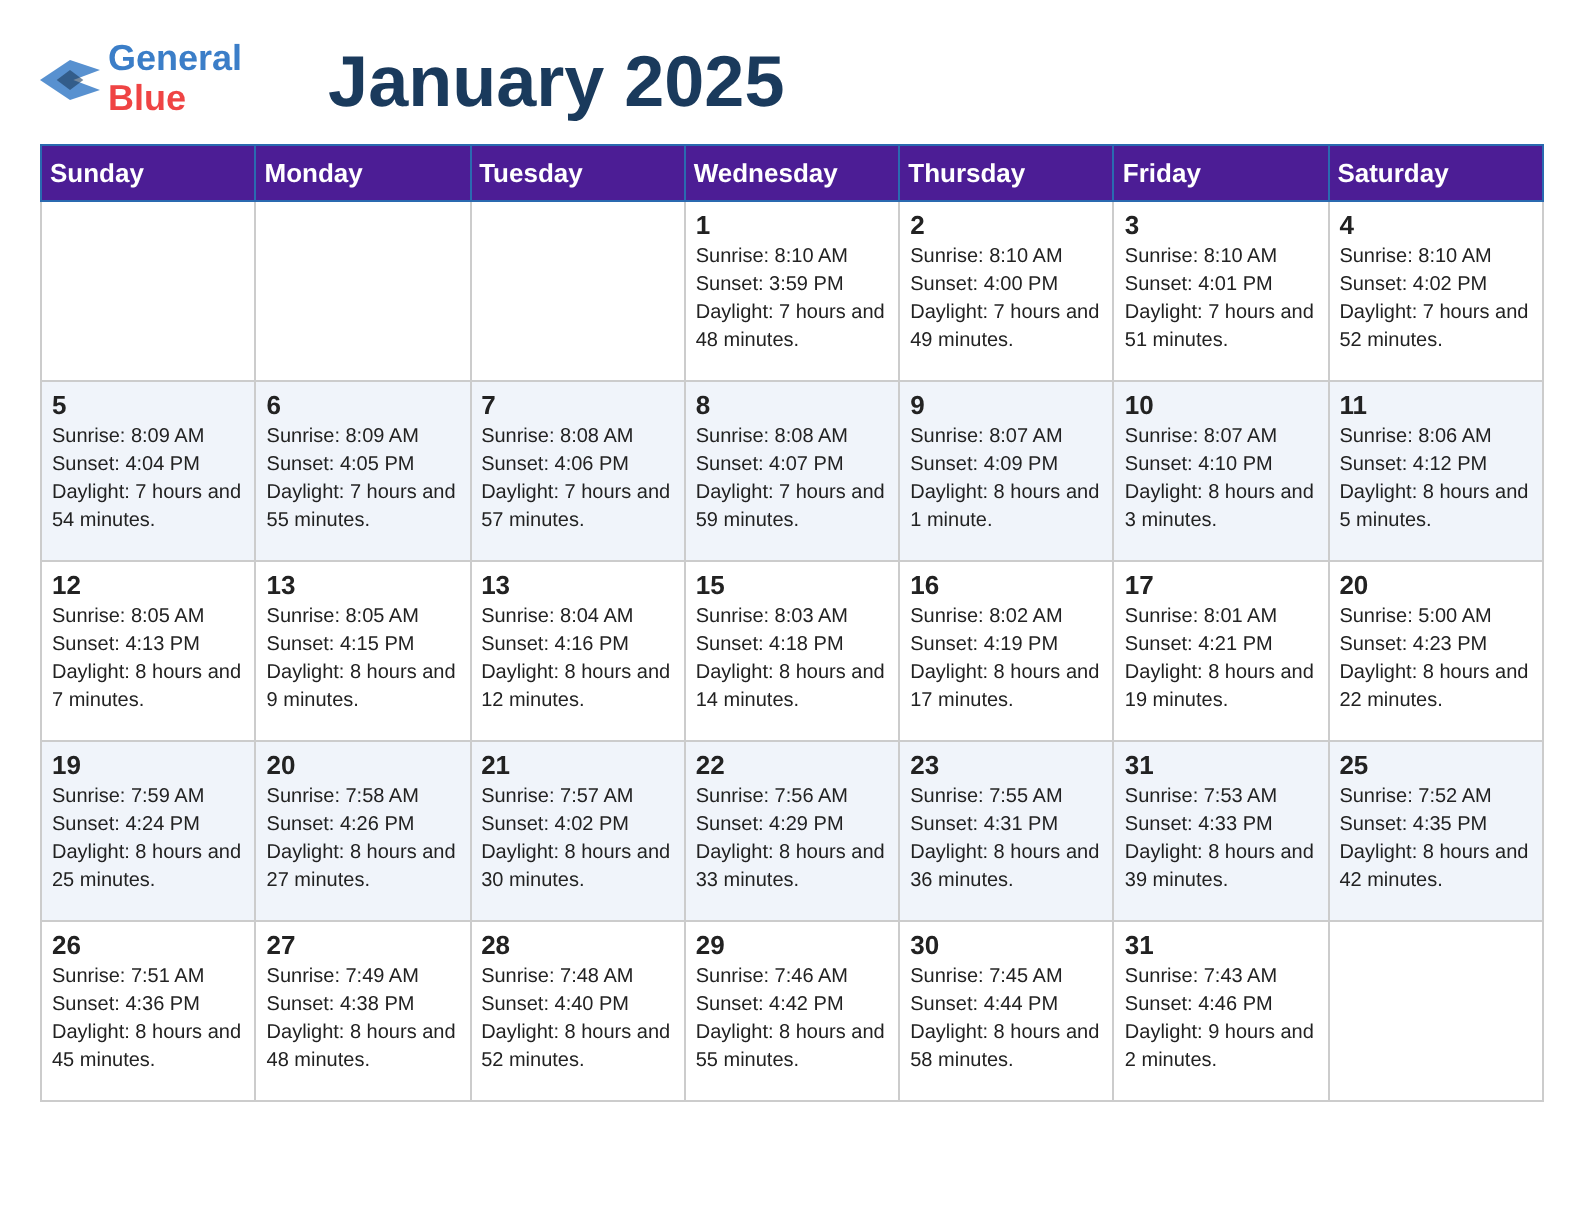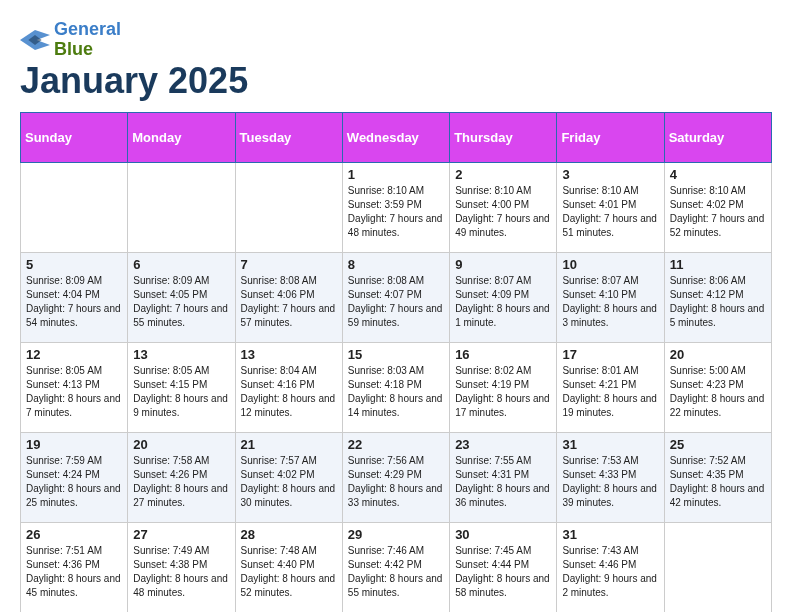--- a/index.html
+++ b/index.html
@@ -8,21 +8,20 @@
       background: #fff;
       width: 792px;
       min-height: 612px;
       padding: 20px;
     }
     .header {
       display: flex;
       align-items: flex-start;
       justify-content: flex-start;
       margin-bottom: 10px;
-      flex-direction: column;
     }
     .logo {
       display: flex;
       align-items: center;
       gap: 4px;
     }
     .logo-text {
       font-size: 18px;
       font-weight: bold;
       color: #1a3a5c;
@@ -30,41 +29,42 @@
     }
     .logo-text span {
       color: #3b7ec8;
     }
     .logo-bird {
       width: 30px;
       height: 24px;
     }
     .title-block {
       text-align: right;
+      margin-left: 43px;
     }
     .month-title {
       font-size: 36px;
       font-weight: bold;
       color: #1a3a5c;
     }
     .location {
       font-size: 16px;
       color: #333;
     }
     table {
       width: 100%;
       border-collapse: collapse;
       table-layout: fixed;
     }
     thead tr th {
-      background-color: #d946ef;
+      background-color: #4c1d95;
       color: #fff;
       font-size: 13px;
       font-weight: bold;
-      padding: 17px 4px;
+      padding: 6px 4px;
       text-align: left;
       border: 1px solid #2a6ab0;
     }
     tbody tr td {
       border: 1px solid #ccc;
       vertical-align: top;
       padding: 4px 5px;
       font-size: 10.5px;
       color: #222;
       height: 90px;
@@ -91,21 +91,21 @@
 
 <div class="header">
   <div class="logo">
     <svg class="logo-bird" viewBox="0 0 36 28" xmlns="http://www.w3.org/2000/svg">
       <polygon points="0,14 18,2 36,8 20,14 36,20 18,26" fill="#3b7ec8" opacity="0.85"></polygon>
       <polygon points="10,14 18,8 26,14 18,20" fill="#1a3a5c" opacity="0.6"></polygon>
     </svg>
     <div>
       <div class="logo-text">
         <span>General</span><br>
-        <span style="color:#4d7c0f">Blue</span>
+        <span style="color:#ef4444">Blue</span>
       </div>
     </div>
   </div>
   <div class="title-block">
     <div class="month-title">January 2025</div>
   </div>
 </div>
 
 <table>
   <thead>

